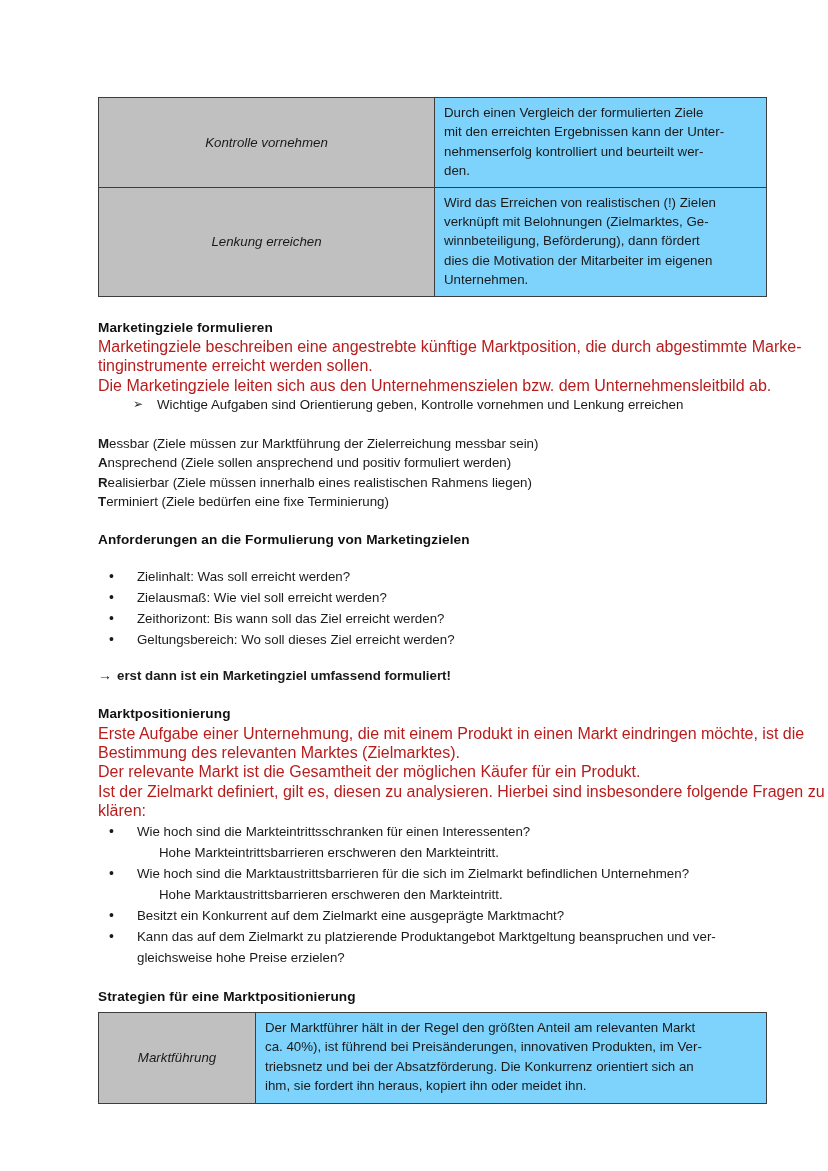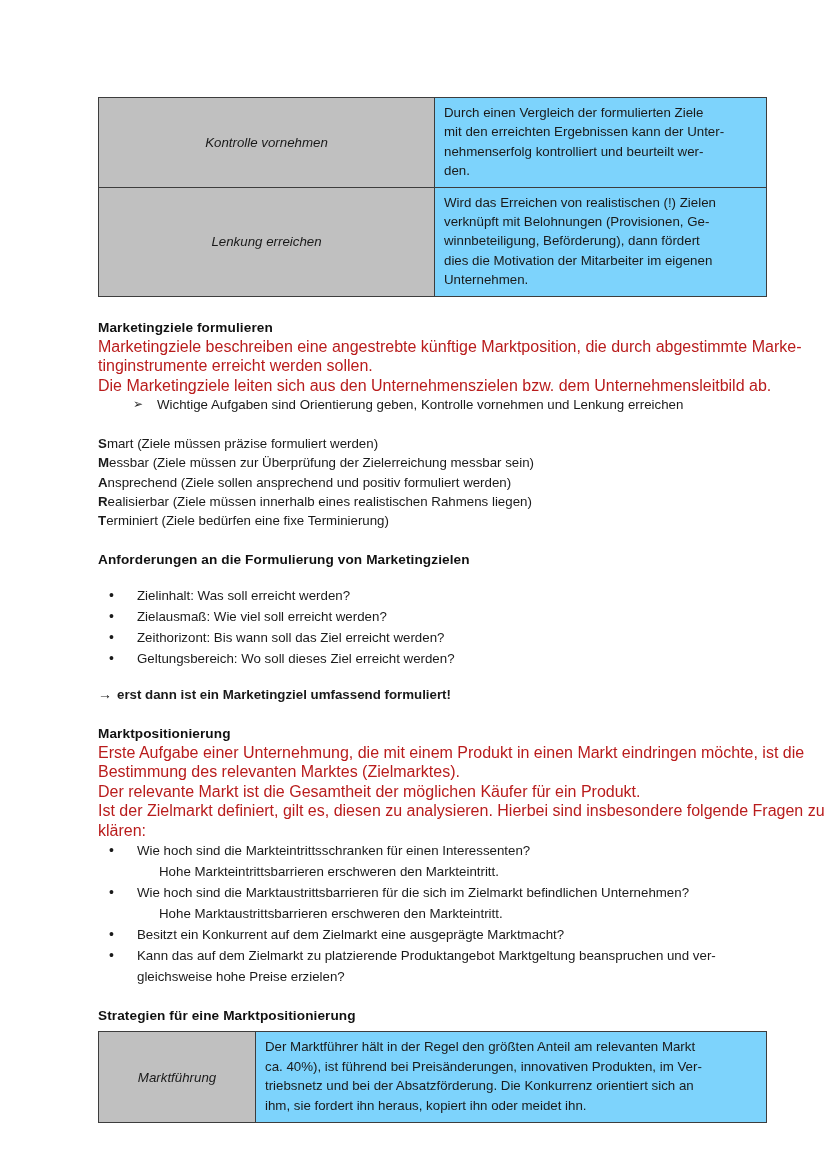--- a/index.html
+++ b/index.html
@@ -159,21 +159,21 @@
             <span class="ln">Durch einen Vergleich der formulierten Ziele</span>
             <span class="ln">mit den erreichten Ergebnissen kann der Unter-</span>
             <span class="ln">nehmenserfolg kontrolliert und beurteilt wer-</span>
             <span class="ln">den.</span>
           </td>
         </tr>
         <tr>
           <td class="cell-label" style="height:96px;margin-left:28px;">Lenkung erreichen</td>
           <td class="cell-body">
             <span class="ln">Wird das Erreichen von realistischen (!) Zielen</span>
-            <span class="ln">verknüpft mit Belohnungen (Provisionen, Ge-</span>
+            <span class="ln">verknüpft mit Belohnungen (Zielmarktes, Ge-</span>
             <span class="ln">winnbeteiligung, Beförderung), dann fördert</span>
             <span class="ln">dies die Motivation der Mitarbeiter im eigenen</span>
             <span class="ln">Unternehmen.</span>
           </td>
         </tr>
       </tbody>
     </table>
 
     <div class="spacer-21"></div>
 
@@ -184,22 +184,21 @@
       <div class="para-line">Die Marketingziele leiten sich aus den Unternehmenszielen bzw. dem Unternehmensleitbild ab.</div>
       <div class="arrow-item">
         <span class="gl">➢</span>
         <span class="tx">Wichtige Aufgaben sind Orientierung geben, Kontrolle vornehmen und Lenkung erreichen</span>
       </div>
     </div>
 
     <div class="spacer-19"></div>
 
     <div class="block">
-      <div class="smart-line"><b>S</b><span>mart (Ziele müssen präzise formuliert werden)</span></div>
-      <div class="smart-line"><b>M</b><span>essbar (Ziele müssen zur Überprüfung der Zielerreichung messbar sein)</span></div>
+      <div class="smart-line"><b>M</b><span>essbar (Ziele müssen zur Marktführung der Zielerreichung messbar sein)</span></div>
       <div class="smart-line"><b>A</b><span>nsprechend (Ziele sollen ansprechend und positiv formuliert werden)</span></div>
       <div class="smart-line"><b>R</b><span>ealisierbar (Ziele müssen innerhalb eines realistischen Rahmens liegen)</span></div>
       <div class="smart-line"><b>T</b><span>erminiert (Ziele bedürfen eine fixe Terminierung)</span></div>
     </div>
 
     <div class="spacer-19"></div>
 
     <div class="block">
       <div class="h-sec">Anforderungen an die Formulierung von Marketingzielen</div>
       <div class="spacer-16"></div>

